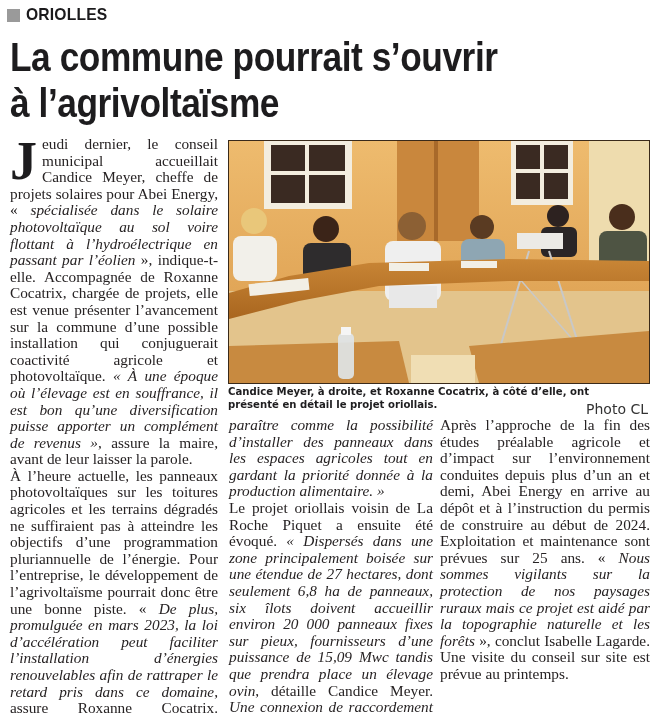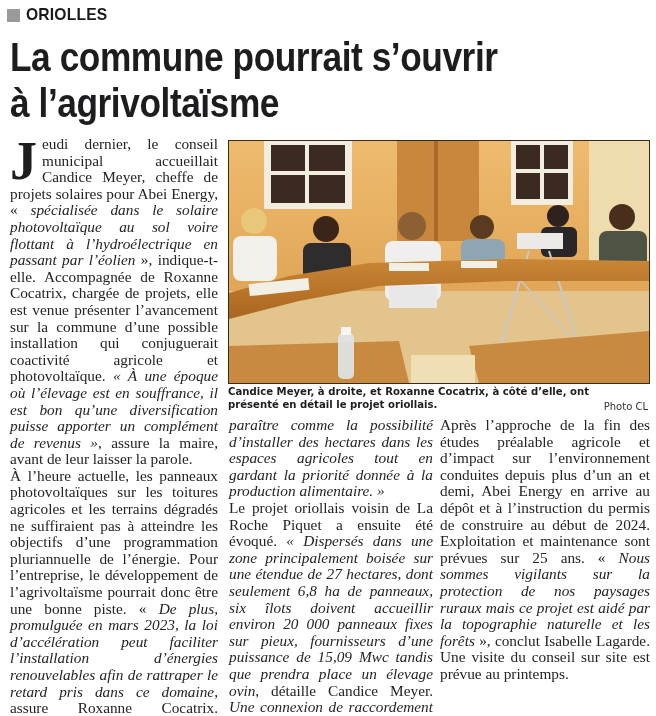--- a/index.html
+++ b/index.html
@@ -10,21 +10,21 @@
   .headline { position:absolute; left:10px; top:34px; width:640px; font-family:"Liberation Sans", sans-serif; font-weight:bold; font-size:41px; line-height:46px; color:#1d1c1e; letter-spacing:-0.5px; transform:scaleX(0.86); transform-origin:left top; white-space:nowrap; }
   .body-text { font-family:"Liberation Serif", serif; font-size:15.3px; line-height:16.6px; text-align:justify; hyphens:manual; color:#262223; }
   .body-text i { font-style:italic; }
   .col1 { position:absolute; left:10px; top:136px; width:208px; }
   .dropcap { float:left; font-family:"Liberation Serif", serif; font-weight:bold; font-size:54px; line-height:44px; margin:3px 5px 0 0; color:#1d1c1e; }
   .col2 { position:absolute; left:229px; top:417px; width:204px; }
   .col3 { position:absolute; left:440px; top:417px; width:210px; }
   .col1 p, .col2 p, .col3 p { margin:0; }
   .photo { position:absolute; left:228px; top:140px; width:420px; height:242px; border:1px solid #3a2a1a; overflow:hidden; background:#e9b568; }
   .caption { position:absolute; left:228px; top:385px; width:420px; font-family:"DejaVu Sans", sans-serif; font-weight:bold; font-size:11px; line-height:13px; color:#1e1d1f; transform:scaleX(0.92); transform-origin:left top; }
-  .credit { position:absolute; right:8px; top:401px; font-family:"DejaVu Sans", sans-serif; font-size:10px; color:#333; }
+  .credit { position:absolute; right:8px; top:401px; font-family:"DejaVu Sans", sans-serif; font-size:14px; color:#333; }
 </style>
 </head>
 <body>
 
 <div class="rubric">
   <span class="sq"></span>
   <span class="lbl">ORIOLLES</span>
 </div>
 
 <div class="headline">
@@ -102,19 +102,19 @@
     <rect x="20" y="140" width="60" height="12" fill="#f2efe6" transform="rotate(-6 50 146)"></rect>
     <rect x="160" y="122" width="40" height="8" fill="#f2efe6"></rect>
     <rect x="232" y="120" width="36" height="7" fill="#f2efe6"></rect>
   </svg>
 </div>
 
 <div class="caption">Candice Meyer, à droite, et Roxanne Cocatrix, à côté d’elle, ont présenté en détail le projet oriollais.</div>
 <div class="credit">Photo CL</div>
 
 <div class="col2 body-text">
-  <p><i>paraître comme la possibilité d’installer des hectares dans les espaces agricoles tout en gardant la priorité donnée à la production alimentaire. »</i></p>
+  <p><i>paraître comme la possibilité d’installer des panneaux dans les espaces agricoles tout en gardant la priorité donnée à la production alimentaire. »</i></p>
   <p><span>Le projet oriollais voisin de La Roche Piquet a ensuite été évoqué. </span><i>« Dispersés dans une zone principalement boisée sur une étendue de 27 hectares, dont seulement 6,8 ha de panneaux, six îlots doivent accueillir environ 20 000 panneaux fixes sur pieux, fournisseurs d’une puissance de 15,09 Mwc tandis que prendra place un élevage ovin</i><span>, détaille Candice Meyer. </span><i>Une connexion de raccordement est actuel-</i></p>
 </div>
 
 <div class="col3 body-text">
   <p><span>Après l’approche de la fin des études préalable agricole et d’impact sur l’environnement conduites depuis plus d’un an et demi, Abei Energy en arrive au dépôt et à l’instruction du permis de construire au début de 2024. Exploitation et maintenance sont prévues sur 25 ans. « </span><i>Nous sommes vigilants sur la protection de nos paysages ruraux mais ce projet est aidé par la topographie naturelle et les forêts</i><span> », conclut Isabelle Lagarde. Une visite du conseil sur site est prévue au printemps.</span></p>
 </div>
 
 </body></html>

